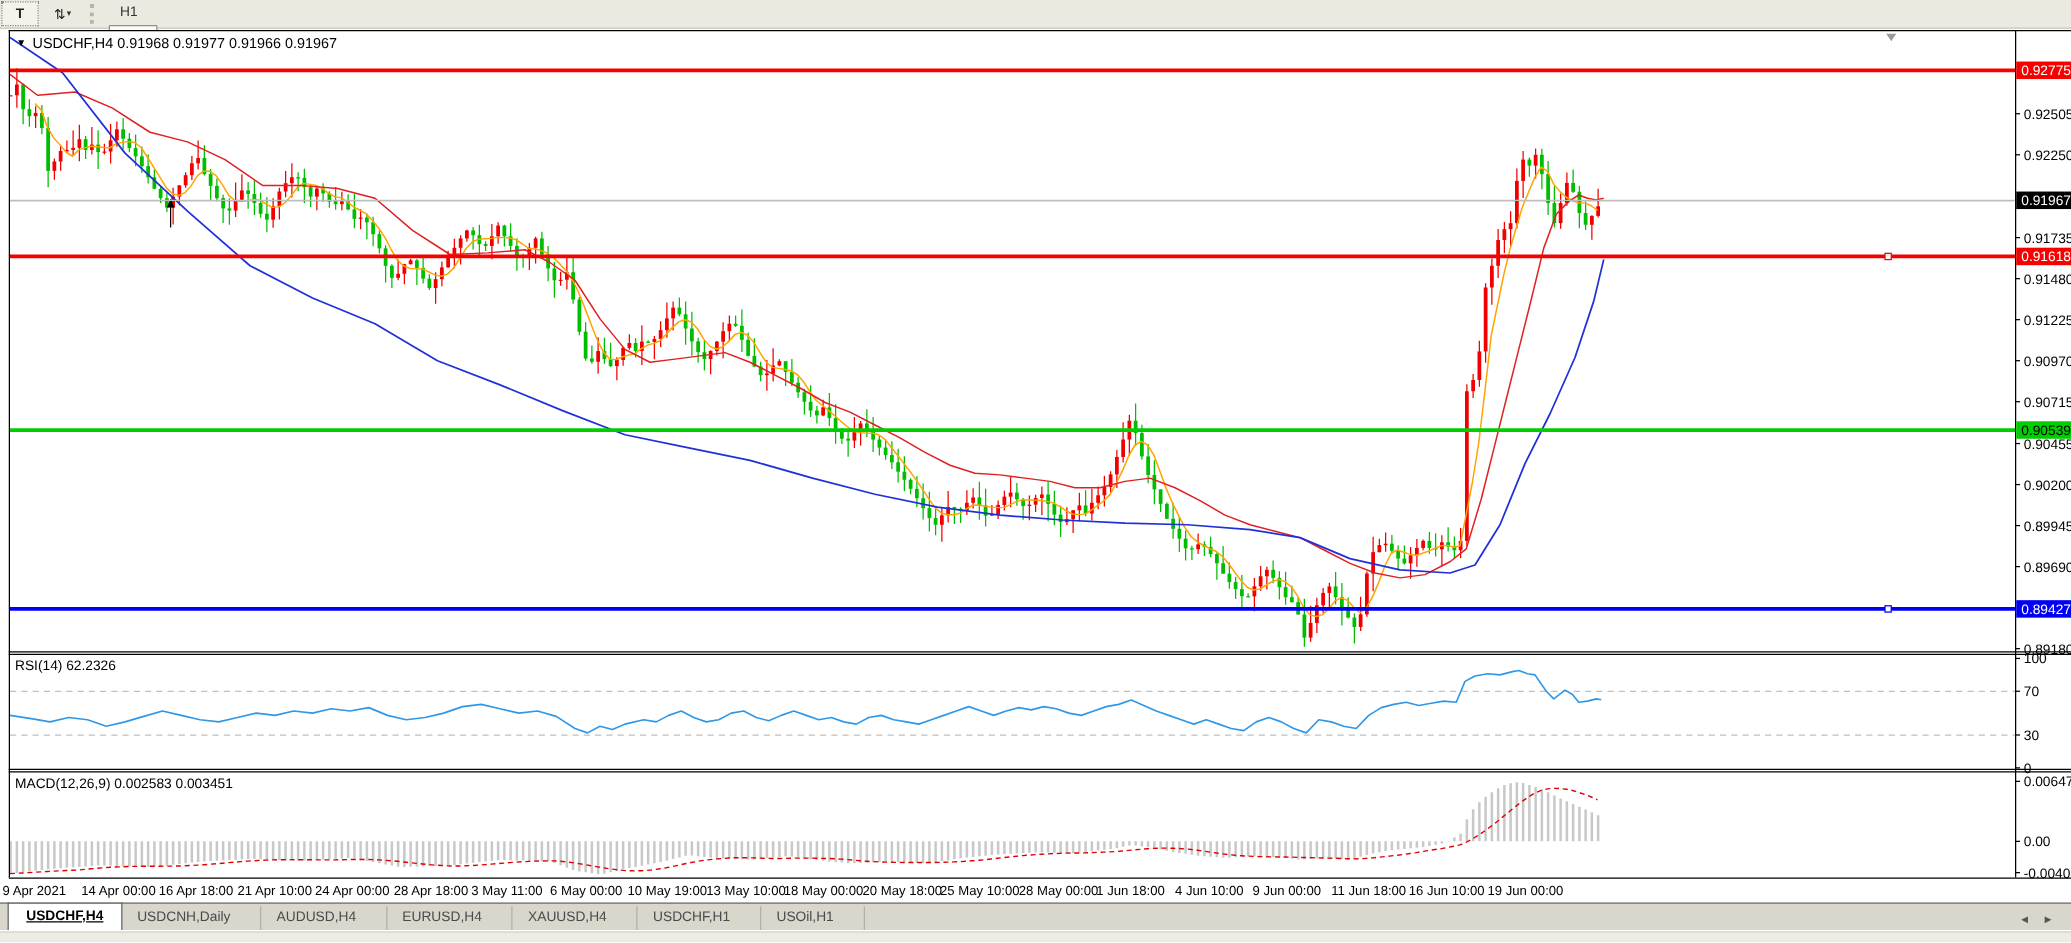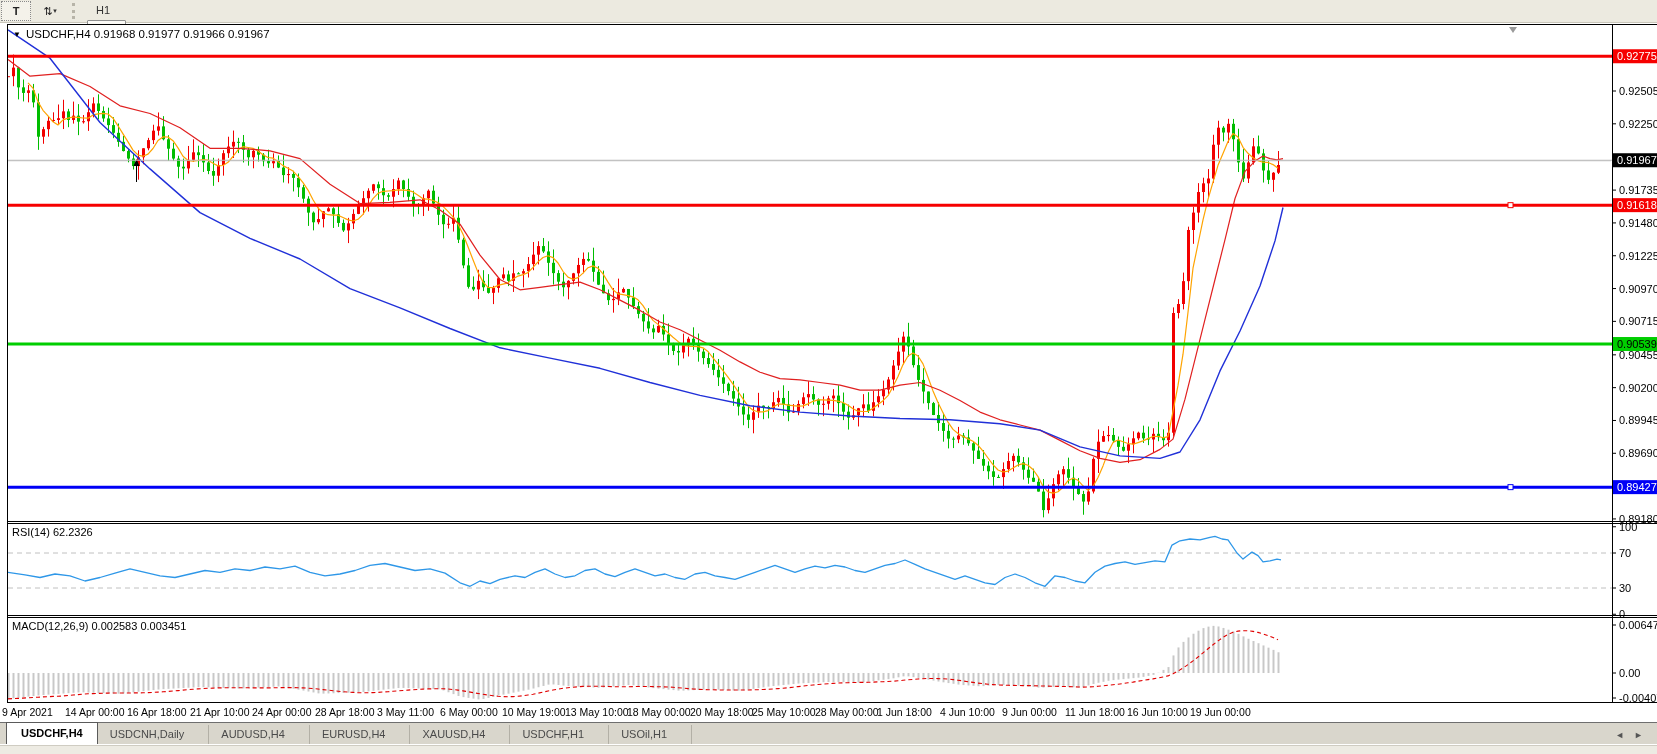--- a/index.html
+++ b/index.html
@@ -17,21 +17,21 @@
   .tf-btn{height:19px;padding:0 9px;display:flex;align-items:center;font-size:11px;color:#333;}
   .tf-btn.active{background:#FBFAF6;border:1px solid #8f8f8f;border-radius:1px;}
   
   #chart-svg{position:absolute;left:0;top:0;}
   
   #tabbar{position:absolute;left:0;top:722px;width:1657px;height:22px;background:#D9D6CC;
           border-top:1px solid #6e6e6e;display:flex;align-items:flex-end;box-sizing:border-box;}
   .tab{font-size:11px;color:#4a4a4a;padding:3px 24px 4px 12px;border-right:1px solid #b3b0a6;
        white-space:nowrap;cursor:default;}
   .tab.active{background:#ffffff;color:#000;border:1px solid #5a5a5a;border-bottom:none;
-              margin-left:6px;padding:4px 14px 5px 14px;font-weight:bold;}
+              margin-left:6px;padding:4px 14px 5px 14px;font-weight:bold;text-decoration:underline;}
   #tab-arrows{margin-left:auto;display:flex;gap:10px;padding:0 14px 4px 0;}
   .tab-arrow{font-size:9px;color:#555;cursor:default;}
   
   #statusbar{position:absolute;left:0;top:744px;width:1657px;height:10px;background:#EDEBE3;
              border-top:1px solid #ffffff;box-shadow:inset 0 1px 0 #cfccc2;}
 </style>
 </head>
 <body>
 
 <div id="app">

